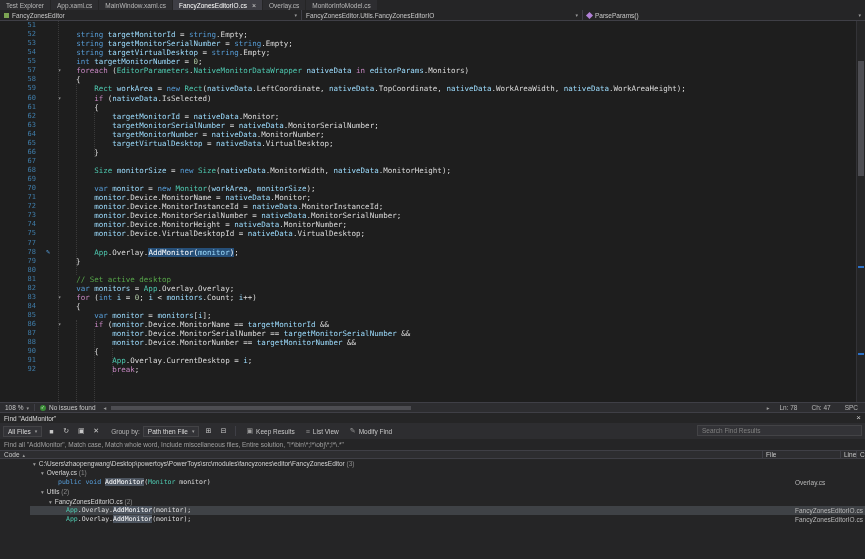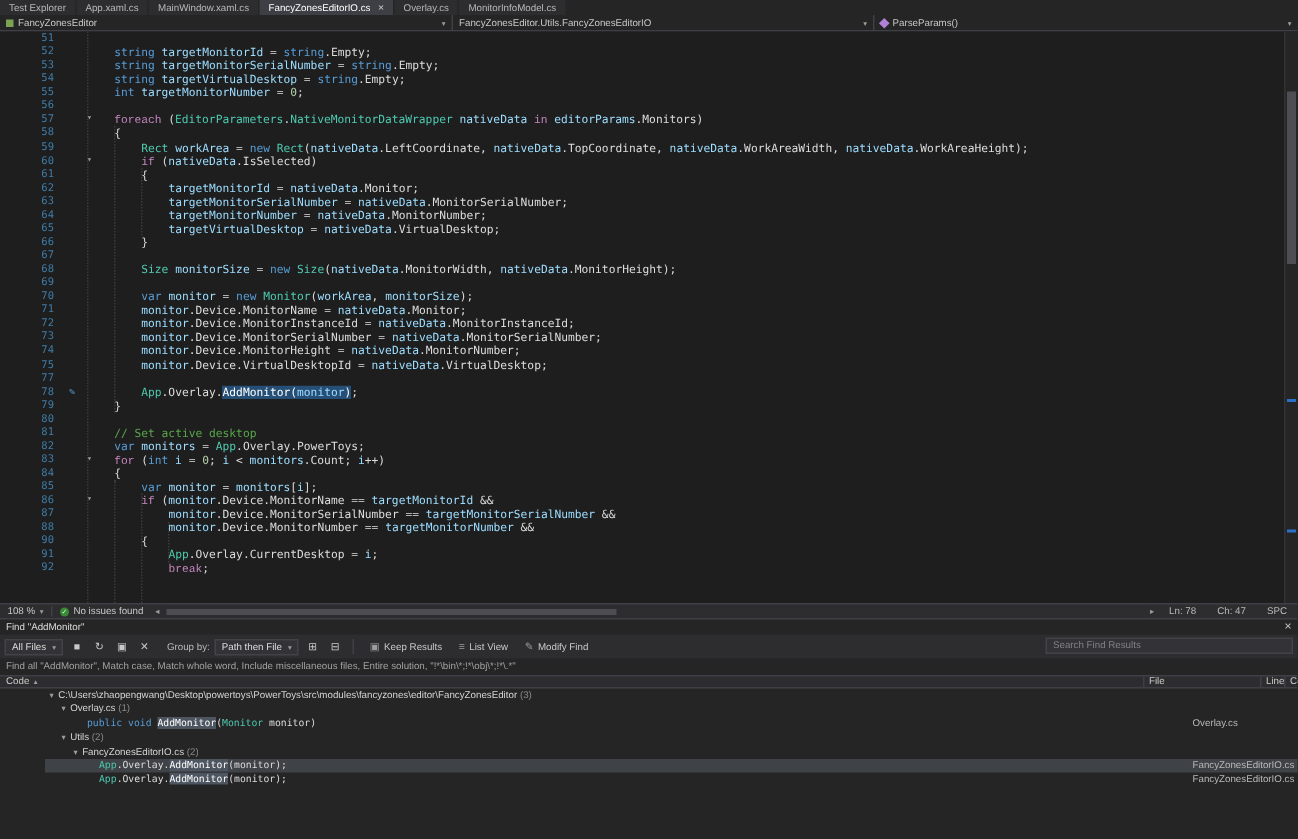--- a/index.html
+++ b/index.html
@@ -22,21 +22,21 @@
   
   .editor{position:absolute;left:0;top:21px;width:865px;height:381px;background:var(--bg_editor,#1e1e1e);overflow:hidden;}
   .guide{position:absolute;border-left:1px dotted #3a3a3a;width:0;}
   .code-line{position:relative;height:9.071px;line-height:9.071px;display:flex;font-family:"DejaVu Sans Mono",monospace;font-size:7.5px;white-space:pre;}
   .glyph{width:20px;flex:none;}
   .lnum{width:20px;flex:none;text-align:right;padding-right:4px;color:var(--lineno,#3f7ca8);font-size:7px;box-sizing:border-box;}
   .ctext{flex:1;overflow:hidden;}
   .fold{position:absolute;left:58px;top:0;font-size:5.5px;color:#9d9d9d;line-height:9.071px;}
   .pencil{position:absolute;left:46px;top:0;font-size:7px;color:#569cd6;line-height:9.071px;}
   .tok-k{color:var(--kw,#569cd6);}
-  .tok-c{color:var(--ctrl,#c586c0);font-family:Liberation Mono, monospace;}
+  .tok-c{color:var(--ctrl,#c586c0);}
   .tok-t{color:var(--type,#4ec9b0);}
   .tok-v{color:var(--var,#9cdcfe);}
   .tok-p{color:var(--plain,#dcdcdc);}
   .tok-n{color:var(--num,#b5cea8);}
   .tok-m{color:var(--comment,#57a64a);}
   .tok-hl{background:var(--match_bg,#264f78);color:#ffffff;}
   .tok-hv{background:var(--match_bg,#264f78);color:var(--var,#9cdcfe);}
   .vscroll{position:absolute;right:0;top:0;width:8px;height:381px;background:#252526;border-left:1px solid #333337;}
   .vthumb{position:absolute;left:1px;width:6px;top:40px;height:115px;background:var(--thumb,#4d4d52);}
   .vmark{position:absolute;left:1px;width:6px;height:2px;background:var(--accent,#2b71c8);}
@@ -136,21 +136,20 @@
     <div class="guide" style="left:76px;top:299px;height:82px"></div>
     <div class="guide" style="left:94px;top:91px;height:45px"></div>
     <div class="guide" style="left:94px;top:308px;height:73px"></div>
     <div class="guide" style="left:112px;top:327px;height:27px"></div>
     <div id="code-lines">
         <div class="code-line"><span class="glyph"></span><span class="lnum">51</span><span class="ctext"></span></div>
         <div class="code-line"><span class="glyph"></span><span class="lnum">52</span><span class="ctext"><span class="tok-p">        </span><span class="tok-k">string</span><span class="tok-p"> </span><span class="tok-v">targetMonitorId</span><span class="tok-p"> = </span><span class="tok-k">string</span><span class="tok-p">.Empty;</span></span></div>
         <div class="code-line"><span class="glyph"></span><span class="lnum">53</span><span class="ctext"><span class="tok-p">        </span><span class="tok-k">string</span><span class="tok-p"> </span><span class="tok-v">targetMonitorSerialNumber</span><span class="tok-p"> = </span><span class="tok-k">string</span><span class="tok-p">.Empty;</span></span></div>
         <div class="code-line"><span class="glyph"></span><span class="lnum">54</span><span class="ctext"><span class="tok-p">        </span><span class="tok-k">string</span><span class="tok-p"> </span><span class="tok-v">targetVirtualDesktop</span><span class="tok-p"> = </span><span class="tok-k">string</span><span class="tok-p">.Empty;</span></span></div>
         <div class="code-line"><span class="glyph"></span><span class="lnum">55</span><span class="ctext"><span class="tok-p">        </span><span class="tok-k">int</span><span class="tok-p"> </span><span class="tok-v">targetMonitorNumber</span><span class="tok-p"> = </span><span class="tok-n">0</span><span class="tok-p">;</span></span></div>
-        <div class="code-line"><span class="glyph"></span><span class="lnum">56</span><span class="ctext"></span></div>
         <div class="code-line"><span class="glyph"></span><span class="lnum">57</span><span class="ctext"><span class="tok-p">        </span><span class="tok-c">foreach</span><span class="tok-p"> (</span><span class="tok-t">EditorParameters</span><span class="tok-p">.</span><span class="tok-t">NativeMonitorDataWrapper</span><span class="tok-p"> </span><span class="tok-v">nativeData</span><span class="tok-p"> </span><span class="tok-c">in</span><span class="tok-p"> </span><span class="tok-v">editorParams</span><span class="tok-p">.Monitors)</span></span><span class="fold">▾</span></div>
         <div class="code-line"><span class="glyph"></span><span class="lnum">58</span><span class="ctext"><span class="tok-p">        {</span></span></div>
         <div class="code-line"><span class="glyph"></span><span class="lnum">59</span><span class="ctext"><span class="tok-p">            </span><span class="tok-t">Rect</span><span class="tok-p"> </span><span class="tok-v">workArea</span><span class="tok-p"> = </span><span class="tok-k">new</span><span class="tok-p"> </span><span class="tok-t">Rect</span><span class="tok-p">(</span><span class="tok-v">nativeData</span><span class="tok-p">.LeftCoordinate, </span><span class="tok-v">nativeData</span><span class="tok-p">.TopCoordinate, </span><span class="tok-v">nativeData</span><span class="tok-p">.WorkAreaWidth, </span><span class="tok-v">nativeData</span><span class="tok-p">.WorkAreaHeight);</span></span></div>
         <div class="code-line"><span class="glyph"></span><span class="lnum">60</span><span class="ctext"><span class="tok-p">            </span><span class="tok-c">if</span><span class="tok-p"> (</span><span class="tok-v">nativeData</span><span class="tok-p">.IsSelected)</span></span><span class="fold">▾</span></div>
         <div class="code-line"><span class="glyph"></span><span class="lnum">61</span><span class="ctext"><span class="tok-p">            {</span></span></div>
         <div class="code-line"><span class="glyph"></span><span class="lnum">62</span><span class="ctext"><span class="tok-p">                </span><span class="tok-v">targetMonitorId</span><span class="tok-p"> = </span><span class="tok-v">nativeData</span><span class="tok-p">.Monitor;</span></span></div>
         <div class="code-line"><span class="glyph"></span><span class="lnum">63</span><span class="ctext"><span class="tok-p">                </span><span class="tok-v">targetMonitorSerialNumber</span><span class="tok-p"> = </span><span class="tok-v">nativeData</span><span class="tok-p">.MonitorSerialNumber;</span></span></div>
         <div class="code-line"><span class="glyph"></span><span class="lnum">64</span><span class="ctext"><span class="tok-p">                </span><span class="tok-v">targetMonitorNumber</span><span class="tok-p"> = </span><span class="tok-v">nativeData</span><span class="tok-p">.MonitorNumber;</span></span></div>
         <div class="code-line"><span class="glyph"></span><span class="lnum">65</span><span class="ctext"><span class="tok-p">                </span><span class="tok-v">targetVirtualDesktop</span><span class="tok-p"> = </span><span class="tok-v">nativeData</span><span class="tok-p">.VirtualDesktop;</span></span></div>
         <div class="code-line"><span class="glyph"></span><span class="lnum">66</span><span class="ctext"><span class="tok-p">            }</span></span></div>
@@ -161,21 +160,21 @@
         <div class="code-line"><span class="glyph"></span><span class="lnum">71</span><span class="ctext"><span class="tok-p">            </span><span class="tok-v">monitor</span><span class="tok-p">.Device.MonitorName = </span><span class="tok-v">nativeData</span><span class="tok-p">.Monitor;</span></span></div>
         <div class="code-line"><span class="glyph"></span><span class="lnum">72</span><span class="ctext"><span class="tok-p">            </span><span class="tok-v">monitor</span><span class="tok-p">.Device.MonitorInstanceId = </span><span class="tok-v">nativeData</span><span class="tok-p">.MonitorInstanceId;</span></span></div>
         <div class="code-line"><span class="glyph"></span><span class="lnum">73</span><span class="ctext"><span class="tok-p">            </span><span class="tok-v">monitor</span><span class="tok-p">.Device.MonitorSerialNumber = </span><span class="tok-v">nativeData</span><span class="tok-p">.MonitorSerialNumber;</span></span></div>
         <div class="code-line"><span class="glyph"></span><span class="lnum">74</span><span class="ctext"><span class="tok-p">            </span><span class="tok-v">monitor</span><span class="tok-p">.Device.MonitorHeight = </span><span class="tok-v">nativeData</span><span class="tok-p">.MonitorNumber;</span></span></div>
         <div class="code-line"><span class="glyph"></span><span class="lnum">75</span><span class="ctext"><span class="tok-p">            </span><span class="tok-v">monitor</span><span class="tok-p">.Device.VirtualDesktopId = </span><span class="tok-v">nativeData</span><span class="tok-p">.VirtualDesktop;</span></span></div>
         <div class="code-line"><span class="glyph"></span><span class="lnum">77</span><span class="ctext"></span></div>
         <div class="code-line"><span class="glyph"></span><span class="lnum">78</span><span class="ctext"><span class="tok-p">            </span><span class="tok-t">App</span><span class="tok-p">.Overlay.</span><span class="tok-hl">AddMonitor(</span><span class="tok-hv">monitor</span><span class="tok-hl">)</span><span class="tok-p">;</span></span><span class="pencil">✎</span></div>
         <div class="code-line"><span class="glyph"></span><span class="lnum">79</span><span class="ctext"><span class="tok-p">        }</span></span></div>
         <div class="code-line"><span class="glyph"></span><span class="lnum">80</span><span class="ctext"></span></div>
         <div class="code-line"><span class="glyph"></span><span class="lnum">81</span><span class="ctext"><span class="tok-p">        </span><span class="tok-m">// Set active desktop</span></span></div>
-        <div class="code-line"><span class="glyph"></span><span class="lnum">82</span><span class="ctext"><span class="tok-p">        </span><span class="tok-k">var</span><span class="tok-p"> </span><span class="tok-v">monitors</span><span class="tok-p"> = </span><span class="tok-t">App</span><span class="tok-p">.Overlay.PowerToys;</span></span></div>
+        <div class="code-line"><span class="glyph"></span><span class="lnum">82</span><span class="ctext"><span class="tok-p">        </span><span class="tok-k">var</span><span class="tok-p"> </span><span class="tok-v">monitors</span><span class="tok-p"> = </span><span class="tok-t">App</span><span class="tok-p">.Overlay.Overlay;</span></span></div>
         <div class="code-line"><span class="glyph"></span><span class="lnum">83</span><span class="ctext"><span class="tok-p">        </span><span class="tok-c">for</span><span class="tok-p"> (</span><span class="tok-k">int</span><span class="tok-p"> </span><span class="tok-v">i</span><span class="tok-p"> = </span><span class="tok-n">0</span><span class="tok-p">; </span><span class="tok-v">i</span><span class="tok-p"> &lt; </span><span class="tok-v">monitors</span><span class="tok-p">.Count; </span><span class="tok-v">i</span><span class="tok-p">++)</span></span><span class="fold">▾</span></div>
         <div class="code-line"><span class="glyph"></span><span class="lnum">84</span><span class="ctext"><span class="tok-p">        {</span></span></div>
         <div class="code-line"><span class="glyph"></span><span class="lnum">85</span><span class="ctext"><span class="tok-p">            </span><span class="tok-k">var</span><span class="tok-p"> </span><span class="tok-v">monitor</span><span class="tok-p"> = </span><span class="tok-v">monitors</span><span class="tok-p">[</span><span class="tok-v">i</span><span class="tok-p">];</span></span></div>
         <div class="code-line"><span class="glyph"></span><span class="lnum">86</span><span class="ctext"><span class="tok-p">            </span><span class="tok-c">if</span><span class="tok-p"> (</span><span class="tok-v">monitor</span><span class="tok-p">.Device.MonitorName == </span><span class="tok-v">targetMonitorId</span><span class="tok-p"> &amp;&amp;</span></span><span class="fold">▾</span></div>
         <div class="code-line"><span class="glyph"></span><span class="lnum">87</span><span class="ctext"><span class="tok-p">                </span><span class="tok-v">monitor</span><span class="tok-p">.Device.MonitorSerialNumber == </span><span class="tok-v">targetMonitorSerialNumber</span><span class="tok-p"> &amp;&amp;</span></span></div>
         <div class="code-line"><span class="glyph"></span><span class="lnum">88</span><span class="ctext"><span class="tok-p">                </span><span class="tok-v">monitor</span><span class="tok-p">.Device.MonitorNumber == </span><span class="tok-v">targetMonitorNumber</span><span class="tok-p"> &amp;&amp;</span></span></div>
         <div class="code-line"><span class="glyph"></span><span class="lnum">90</span><span class="ctext"><span class="tok-p">            {</span></span></div>
         <div class="code-line"><span class="glyph"></span><span class="lnum">91</span><span class="ctext"><span class="tok-p">                </span><span class="tok-t">App</span><span class="tok-p">.Overlay.CurrentDesktop = </span><span class="tok-v">i</span><span class="tok-p">;</span></span></div>
         <div class="code-line"><span class="glyph"></span><span class="lnum">92</span><span class="ctext"><span class="tok-p">                </span><span class="tok-c">break</span><span class="tok-p">;</span></span></div>
       </div>

